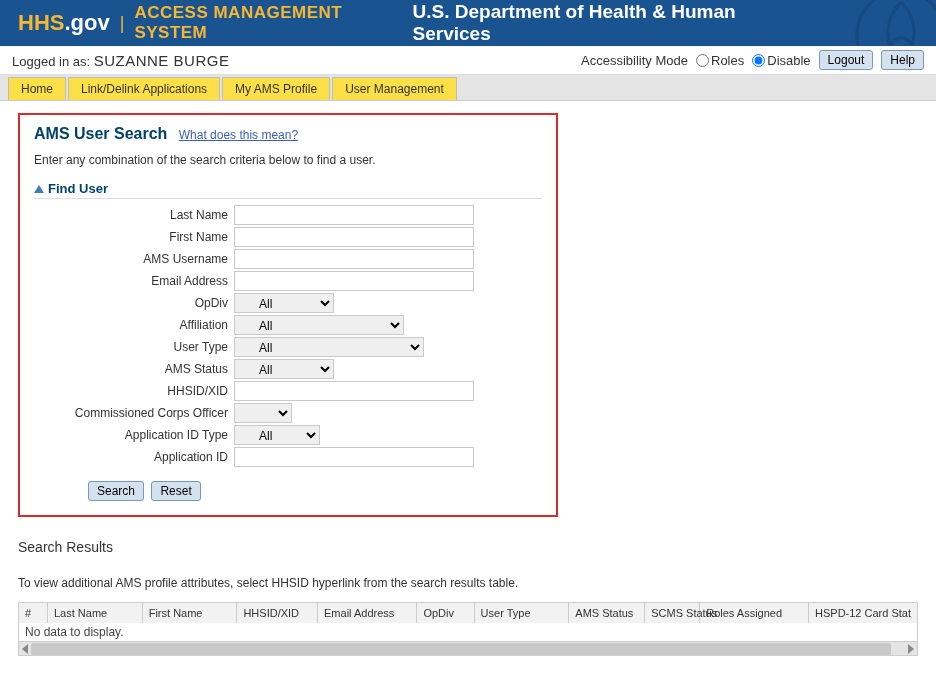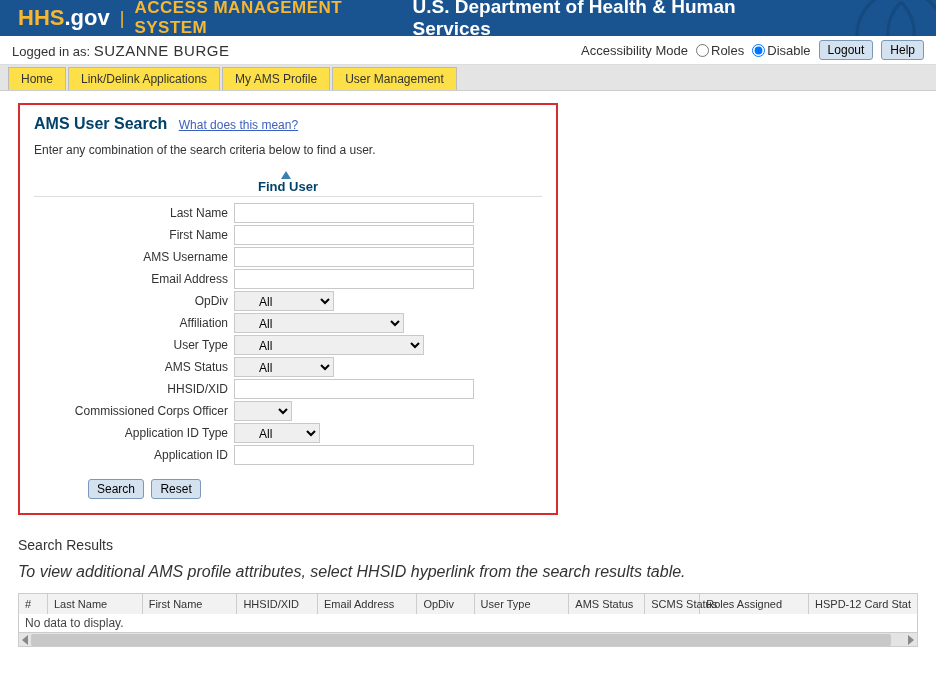--- a/index.html
+++ b/index.html
@@ -1,51 +1,51 @@
 <!DOCTYPE html>
 <html><head>
   <meta charset="utf-8">
   <style>
     * { box-sizing: border-box; margin: 0; padding: 0; }
     body { font-family: Verdana, Arial, sans-serif; font-size: 12px; color: #333; width: 936px; background: #fff; }
-    .header-bar { background: #1a5490; color: #fff; display: flex; align-items: center; padding: 8px 18px; height: 36px; position: relative; overflow: hidden; }
+    .header-bar { background: #1a5490; color: #fff; display: flex; align-items: center; padding: 8px 18px; height: 46px; position: relative; overflow: hidden; }
     .logo-hhs { font-size: 22px; font-weight: bold; color: #f7b731; }
     .logo-hhs .gov { color: #fff; }
     .logo-sep { color: #f7b731; margin: 0 10px; font-size: 18px; }
     .logo-title { font-size: 17px; color: #f7b731; font-weight: bold; letter-spacing: 0.5px; }
     .header-dept { margin-left: auto; font-size: 19px; font-weight: bold; padding-right: 110px; }
     .header-seal { position: absolute; right: -20px; top: -20px; width: 110px; height: 110px; opacity: 0.25; }
     .session-row { display: flex; align-items: center; padding: 4px 12px; font-size: 13px; border-bottom: 1px solid #ddd; }
     .session-left { flex: 1; }
     .session-left .username { font-size: 15px; letter-spacing: 0.5px; }
     .session-right { display: flex; align-items: center; gap: 4px; }
     .radio-label { display: inline-flex; align-items: center; gap: 2px; margin-left: 4px; }
     .btn { background: #d4e2f0; border: 1px solid #7a99b8; border-radius: 3px; padding: 2px 8px; font-size: 12px; cursor: pointer; margin-left: 4px; }
     .nav-tabs { background: #e4e4e4; display: flex; gap: 2px; padding: 2px 8px 0 8px; border-bottom: 1px solid #ccc; }
     .nav-tab { background: #fde047; border: 1px solid #bbb; border-bottom: none; padding: 4px 12px; font-size: 12px; cursor: pointer; }
     .content { padding: 12px 18px; }
     .search-panel { border: 2px solid #d82b2b; padding: 10px 14px 14px 14px; width: 540px; }
     .panel-title { font-size: 16px; font-weight: bold; color: #00426a; display: inline; }
     .help-link { color: #3b5fbf; font-size: 12px; text-decoration: underline; margin-left: 8px; cursor: pointer; }
     .panel-desc { margin-top: 10px; font-size: 12px; }
-    .section-head { margin-top: 14px; font-weight: bold; color: #00426a; font-size: 13px; display: flex; align-items: center; border-bottom: 1px solid #ddd; padding-bottom: 2px; flex-direction: column; }
+    .section-head { margin-top: 14px; font-weight: bold; color: #00426a; font-size: 13px; display: flex; align-items: center; border-bottom: 1px solid #ddd; padding-bottom: 2px; }
     .section-head .tri { width: 0; height: 0; border-left: 5px solid transparent; border-right: 5px solid transparent; border-bottom: 8px solid #3c7fb1; transform: rotate(0deg); margin-right: 4px; }
     .form-table { margin-top: 6px; }
     .form-row { display: flex; align-items: center; margin-bottom: 2px; }
     .form-label { width: 200px; text-align: right; padding-right: 6px; font-size: 12px; }
     .form-input input, .form-input select { border: 1px solid #c9c9c9; font-size: 12px; padding: 2px 20px; height: 20px; }
     .form-input input[type=text] { width: 240px; }
     .sel-sm { width: 100px; }
     .sel-md { width: 170px; }
     .sel-lg { width: 190px; }
     .sel-xs { width: 58px; }
     .sel-s2 { width: 86px; }
     .form-buttons { margin-top: 14px; padding-left: 50px; }
     .results-title { font-size: 14px; font-weight: normal; margin-top: 22px; }
-    .results-desc { margin-top: 10px; font-size: 16px; font-style: italic; }
+    .results-desc { margin-top: 21px; font-size: 12px; }
     .results-table-wrap { margin-top: 12px; border: 1px solid #ccc; overflow: hidden; }
     .results-head { display: flex; background: #f2f2f2; font-size: 11px; }
     .rh-cell { border-right: 1px solid #ccc; padding: 4px 6px; white-space: nowrap; }
     .no-data { padding: 2px 6px; font-size: 12px; color: #444; }
     .hscroll-track { background: #e4e4e4; height: 14px; border-top: 1px solid #ccc; position: relative; display: flex; align-items: center; padding: 0 12px; }
     .hscroll-thumb { position: absolute; top: 1px; left: 12px; height: 12px; width: 860px; background: #c8c8c8; border-radius: 2px; }
     .hscroll-arrow { width: 0; height: 0; border-top: 5px solid transparent; border-bottom: 5px solid transparent; position: absolute; top: 2px; }
     .hscroll-arrow.left { border-right: 6px solid #888; left: 3px; }
     .hscroll-arrow.right { border-left: 6px solid #888; right: 3px; }
   </style>

